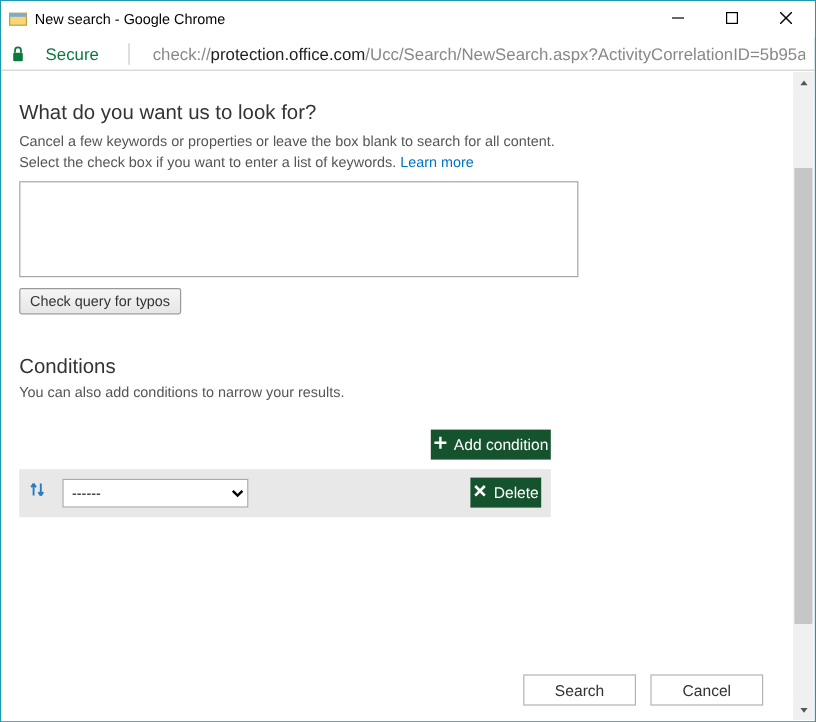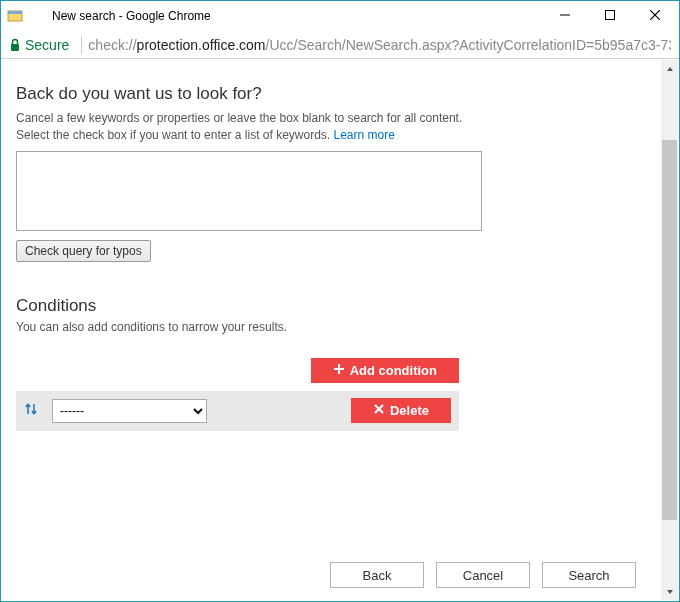--- a/index.html
+++ b/index.html
@@ -1,27 +1,27 @@
 <!DOCTYPE html>
 <html><head>
   <meta charset="utf-8">
   <style>
     * { box-sizing: border-box; margin: 0; padding: 0; }
     body { font-family: "Segoe UI", Arial, sans-serif; font-size: 13px; color: #333; }
     
     .window { width: 680px; height: 602px; border: 1px solid #1e9ab0; background: #fff; position: relative; }
     
-    .titlebar { height: 30px; background: #fff; display: flex; align-items: center; padding: 0 2px 0 6px; gap: 23px; }
+    .titlebar { height: 30px; background: #fff; display: flex; align-items: center; padding: 0 2px 0 6px; }
     .titlebar-icon { width: 16px; height: 16px; margin-right: 6px; display: inline-flex; }
     .titlebar-text { flex: 1; font-size: 12px; color: #000; }
     .win-controls { display: flex; height: 100%; }
     .win-btn { width: 45px; height: 28px; display: flex; align-items: center; justify-content: center; background: transparent; border: none; }
     .win-btn svg { width: 10px; height: 10px; }
     
-    .addressbar { height: 28px; display: flex; align-items: center; padding: 0 8px; border-bottom: 1px solid #d0d0d0; }
+    .addressbar { height: 28px; display: flex; align-items: center; padding: 0 8px; border-bottom: 1px solid #d0d0d0; gap: 13px; }
     .lock { color: #0a7a3b; display: inline-flex; align-items: center; margin-right: 4px; }
     .lock svg { width: 12px; height: 14px; }
     .secure-text { color: #0a7a3b; font-size: 14px; margin-right: 6px; }
     .addr-sep { width: 1px; height: 18px; background: #c8c8c8; margin: 0 6px; }
     .url { font-size: 14px; white-space: nowrap; overflow: hidden; }
     .url-host { color: #222; text-align: right; }
     .url-path { color: #888; }
     
     .content-wrap { position: absolute; top: 59px; bottom: 1px; left: 1px; right: 1px; }
     .content { position: absolute; top: 0; bottom: 0; left: 0; right: 18px; padding: 24px 12px 12px 14px; overflow: hidden; }
@@ -36,21 +36,21 @@
     .chk-row input { margin-right: 5px; }
     
     .query-box { width: 466px; height: 80px; border: 1px solid #a6a6a6; resize: none; padding: 4px; font-family: inherit; font-size: 13px; background: #fff; }
     
     .typo-btn { margin-top: 6px; padding: 3px 8px; font-size: 12px; font-family: inherit; background: linear-gradient(#f5f5f5, #e6e6e6); border: 1px solid #999; border-radius: 2px; color: #333; }
     
     .cond-title { font-size: 17px; font-weight: 400; color: #333; margin-top: 34px; margin-bottom: 4px; }
     .cond-help { font-size: 12px; color: #555; margin-bottom: 24px; }
     
     .add-row { display: flex; justify-content: flex-end; width: 443px; margin-bottom: 8px; }
-    .blue-btn { background: #ef4444; color: #fff; border: none; padding: 5px 22px; font-size: 13px; display: inline-flex; align-items: center; gap: 5px; font-weight: bold; }
+    .blue-btn { background: #14532d; color: #fff; border: none; padding: 5px 2px; font-size: 13px; display: inline-flex; align-items: center; gap: 5px; }
     .blue-btn svg { width: 12px; height: 12px; }
     
     .cond-row { width: 443px; min-height: 40px; background: #e8e8e8; display: flex; align-items: center; padding: 6px 8px; }
     .reorder { color: #2b7cbf; width: 18px; font-size: 16px; margin-right: 10px; }
     .reorder svg { width: 14px; height: 14px; }
     .cond-select { width: 155px; height: 24px; border: 1px solid #aaa; font-size: 12px; padding: 1px 3px; background: #fff; }
     .cond-row .spacer { flex: 1; }
     
     .footer { position: absolute; bottom: 12px; right: 24px; display: flex; gap: 12px; }
     .foot-btn { width: 94px; height: 26px; background: #fff; border: 1px solid #b3b3b3; font-size: 13px; color: #333; }
@@ -105,21 +105,21 @@
     <span class="addr-sep"></span>
     <span class="url">
       <span class="url-path">check://</span><span class="url-host">protection.office.com</span><span class="url-path">/Ucc/Search/NewSearch.aspx?ActivityCorrelationID=5b95a7c3-738</span>
     </span>
   </div>
 
   <div class="content-wrap">
     <div class="content">
 
 
-      <div class="section-q">Back do you want us to look for?</div>
+      <div class="section-q">What do you want us to look for?</div>
       <div class="help-text">
         <span>Cancel a few keywords or properties or leave the box blank to search for all content.</span><br>
         <span>Select the check box if you want to enter a list of keywords. </span><a href="#" class="learn-link">Learn more</a>
       </div>
 
 
       <textarea class="query-box" value="" style=""></textarea>
       <div>
         <button class="typo-btn">Check query for typos</button>
       </div>
@@ -151,23 +151,22 @@
         <button class="blue-btn">
           <span><svg viewBox="0 0 12 12">
                 <line x1="2" y1="2" x2="10" y2="10" stroke="#fff" stroke-width="2.2"></line>
                 <line x1="10" y1="2" x2="2" y2="10" stroke="#fff" stroke-width="2.2"></line>
               </svg></span>
           <span>Delete</span>
         </button>
       </div>
 
       <div class="footer">
-        <button class="foot-btn">Back</button>
+        <button class="foot-btn">Search</button>
         <button class="foot-btn">Cancel</button>
-        <button class="foot-btn">Search</button>
       </div>
 
     </div>
 
     <div class="scroll-track">
       <div class="scroll-arrow">
           <svg viewBox="0 0 8 8">
             <path d="M4 2 L7 6 L1 6 Z"></path>
           </svg>
         </div>

